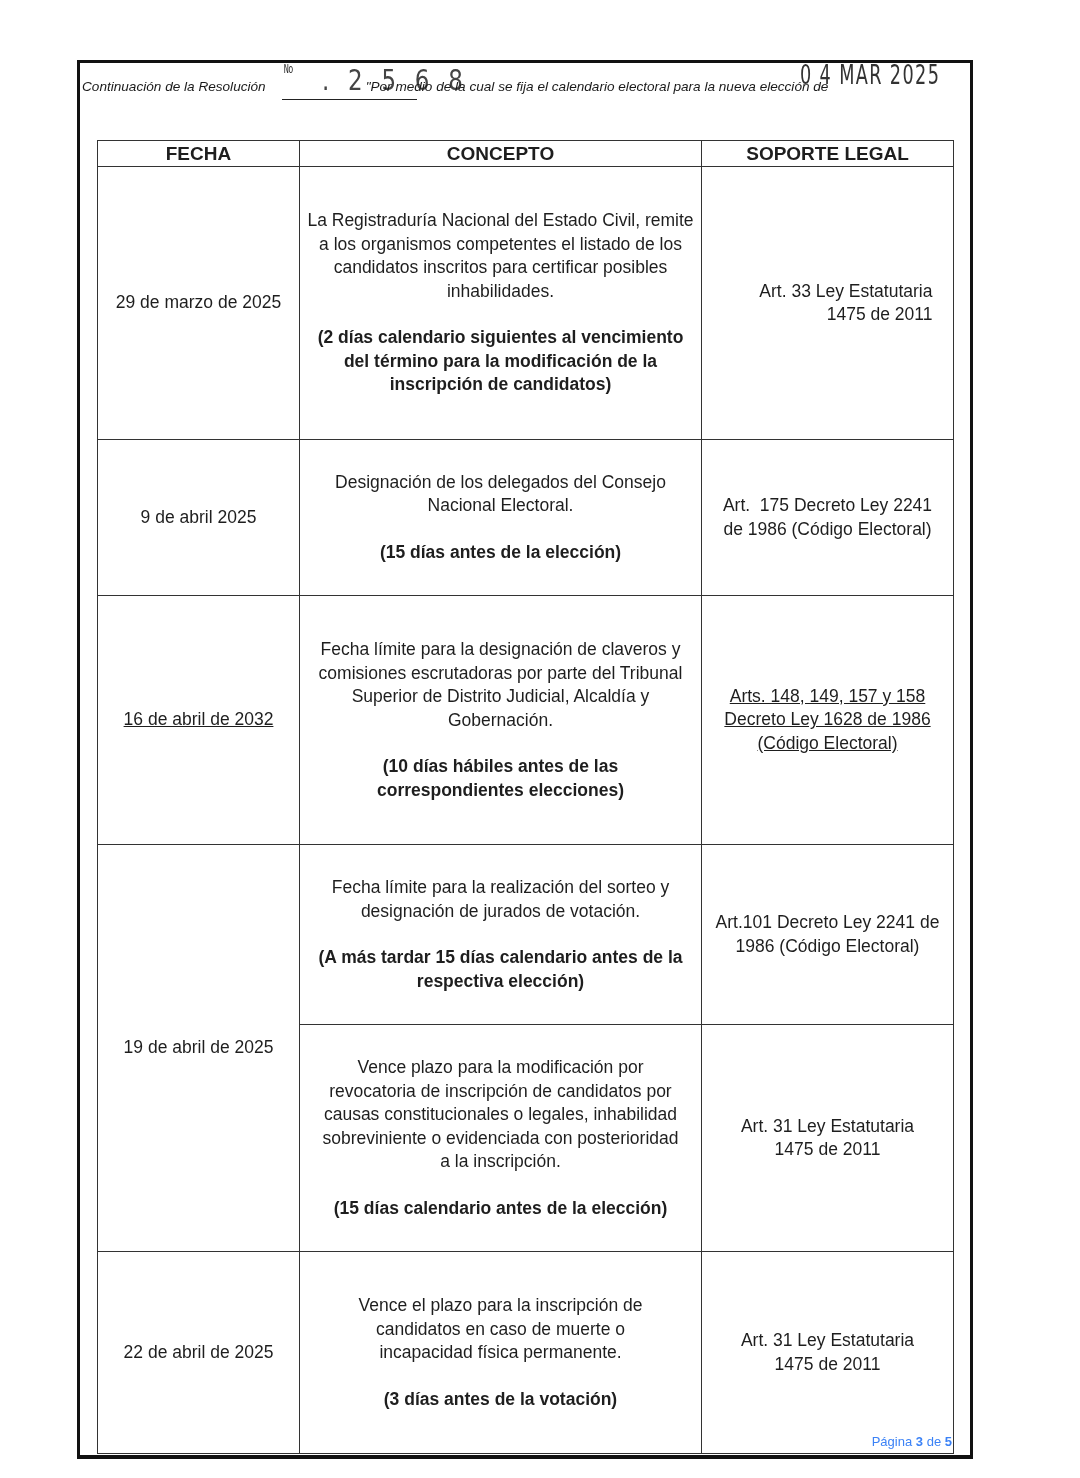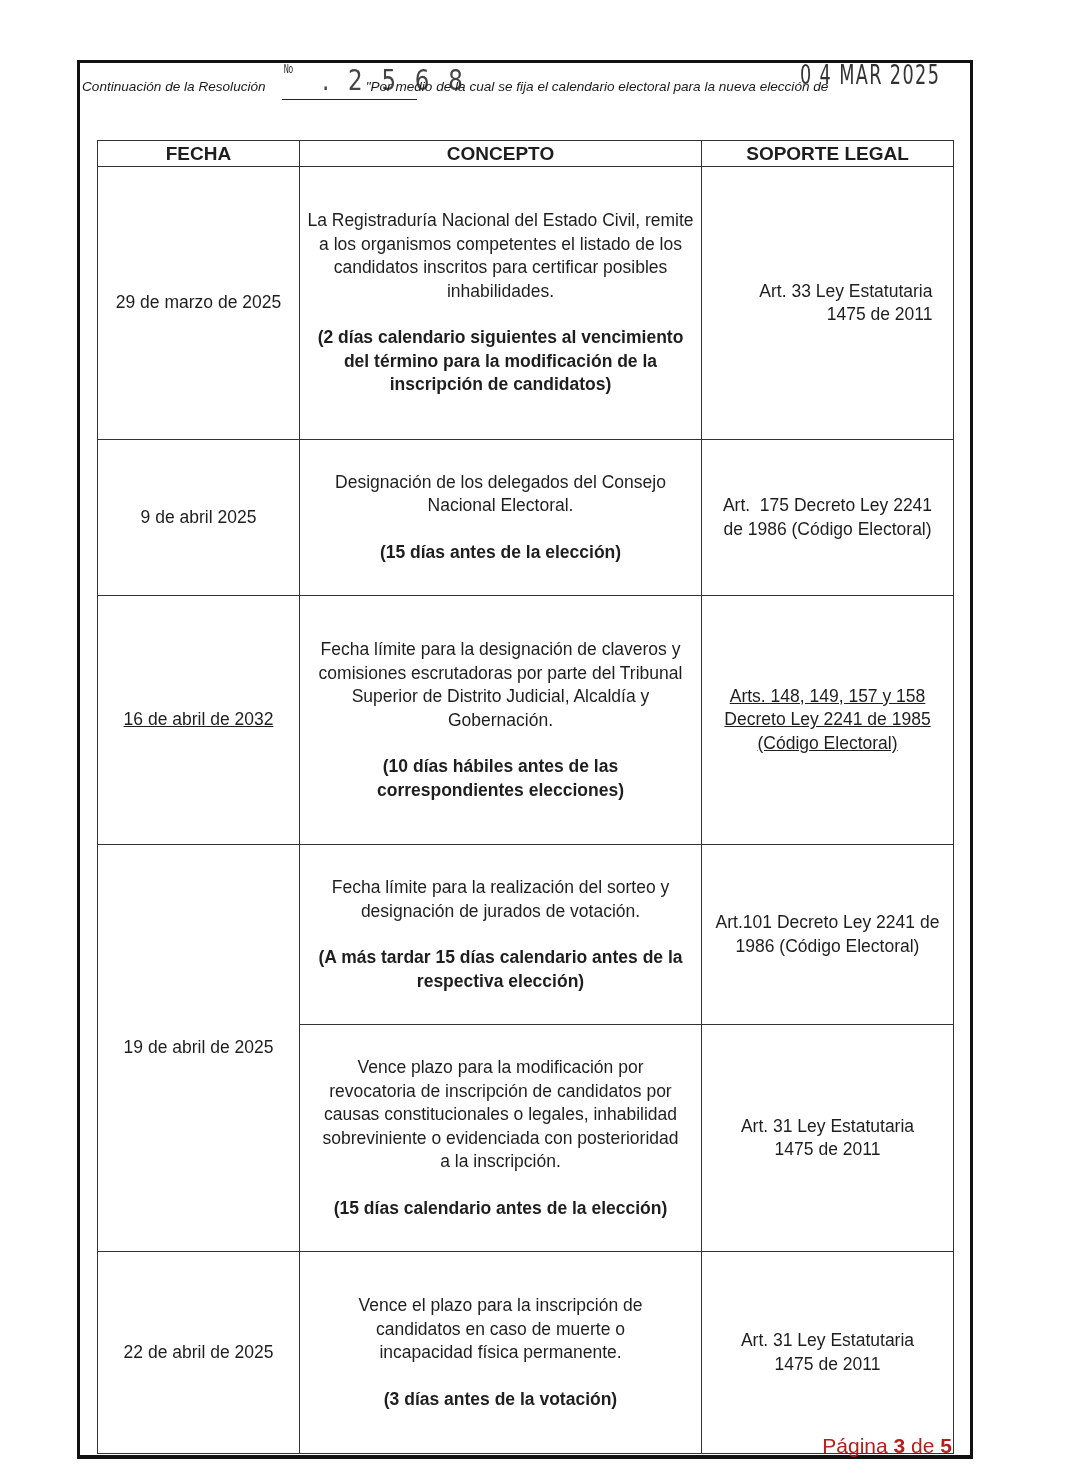--- a/index.html
+++ b/index.html
@@ -23,21 +23,21 @@
               table-layout: fixed; }
   table.cal th, table.cal td { border: 1.5px solid #333; text-align: center; vertical-align: middle;
               font-size: 17.5px; line-height: 23.5px; padding: 8px 6px; color: #1e1e1e; }
   table.cal th { font-weight: bold; font-size: 19px; height: 25px; padding: 0; }
   col.c1 { width: 202px; } col.c2 { width: 402px; } col.c3 { width: 252px; }
   .desc { display: block; }
   .note { display: block; font-weight: bold; margin-top: 23px; }
   .r1 td { height: 256px; } .r2 td { height: 139px; } .r3 td { height: 232px; text-decoration: underline; }
   .r4a td { height: 163px; } .r4b td { height: 210px; margin-top: 16px; } .r5 td { height: 185px; }
   .fecha { font-size: 18px; }
-  .footer { position: absolute; right: 128px; top: 1434px; font-size: 21px; color: #b91c1c; }
+  .footer { position: absolute; right: 128px; top: 1434px; font-size: 13px; color: #3b82f6; }
   .footer b { font-weight: bold; }
 </style>
 </head>
 <body>
 
 <div class="frame"></div>
 
 <div class="stamp-no">No</div>
 <div class="stamp-num">. 2 5 6 8</div>
 <div class="stamp-underline"></div>
@@ -78,21 +78,21 @@
         <span class="note">(15 días antes de la elección)</span>
       </td>
       <td><span style="display:inline-block;width:215px;white-space:pre-wrap;">Art.  175 Decreto Ley 2241 de 1986 (Código Electoral)</span></td>
     </tr>
     <tr class="r3">
       <td class="fecha"><span>16 de abril de 2032</span></td>
       <td>
         <span class="desc" style="display:inline-block;width:365px;">Fecha límite para la designación de claveros y comisiones escrutadoras por parte del Tribunal Superior de Distrito Judicial, Alcaldía y Gobernación.</span>
         <span class="note" style="display:inline-block;width:330px;">(10 días hábiles antes de las correspondientes elecciones)</span>
       </td>
-      <td><span>Arts. 148, 149, 157 y 158 Decreto Ley 2241 de 1985 (Código Electoral)</span></td>
+      <td><span>Arts. 148, 149, 157 y 158 Decreto Ley 1628 de 1986 (Código Electoral)</span></td>
     </tr>
     <tr class="r4a">
       <td class="fecha" rowspan="2"><span>19 de abril de 2025</span></td>
       <td>
         <span class="desc">Fecha límite para la realización del sorteo y designación de jurados de votación.</span>
         <span class="note">(A más tardar 15 días calendario antes de la respectiva elección)</span>
       </td>
       <td><span>Art.101 Decreto Ley 2241 de 1986 (Código Electoral)</span></td>
     </tr>
     <tr class="r4b">

